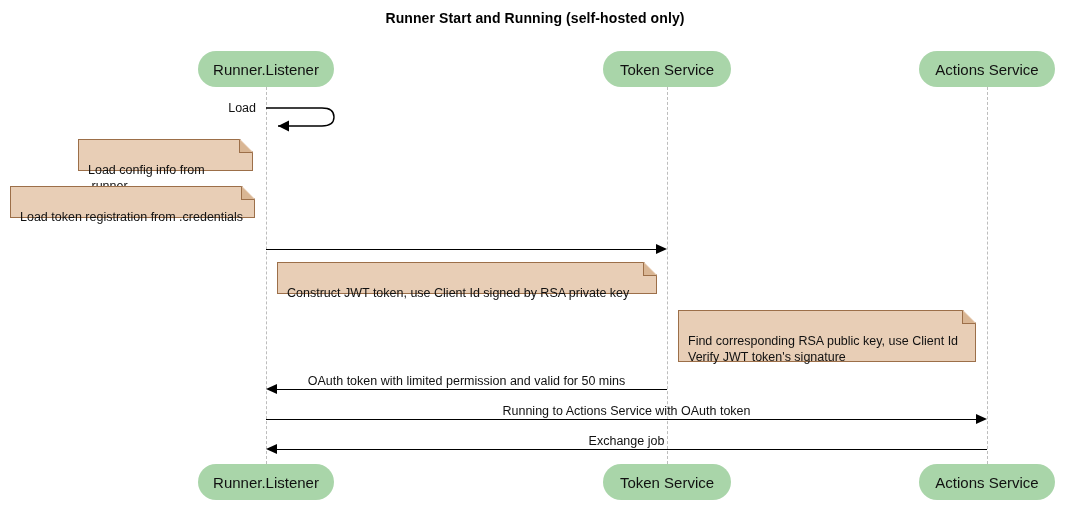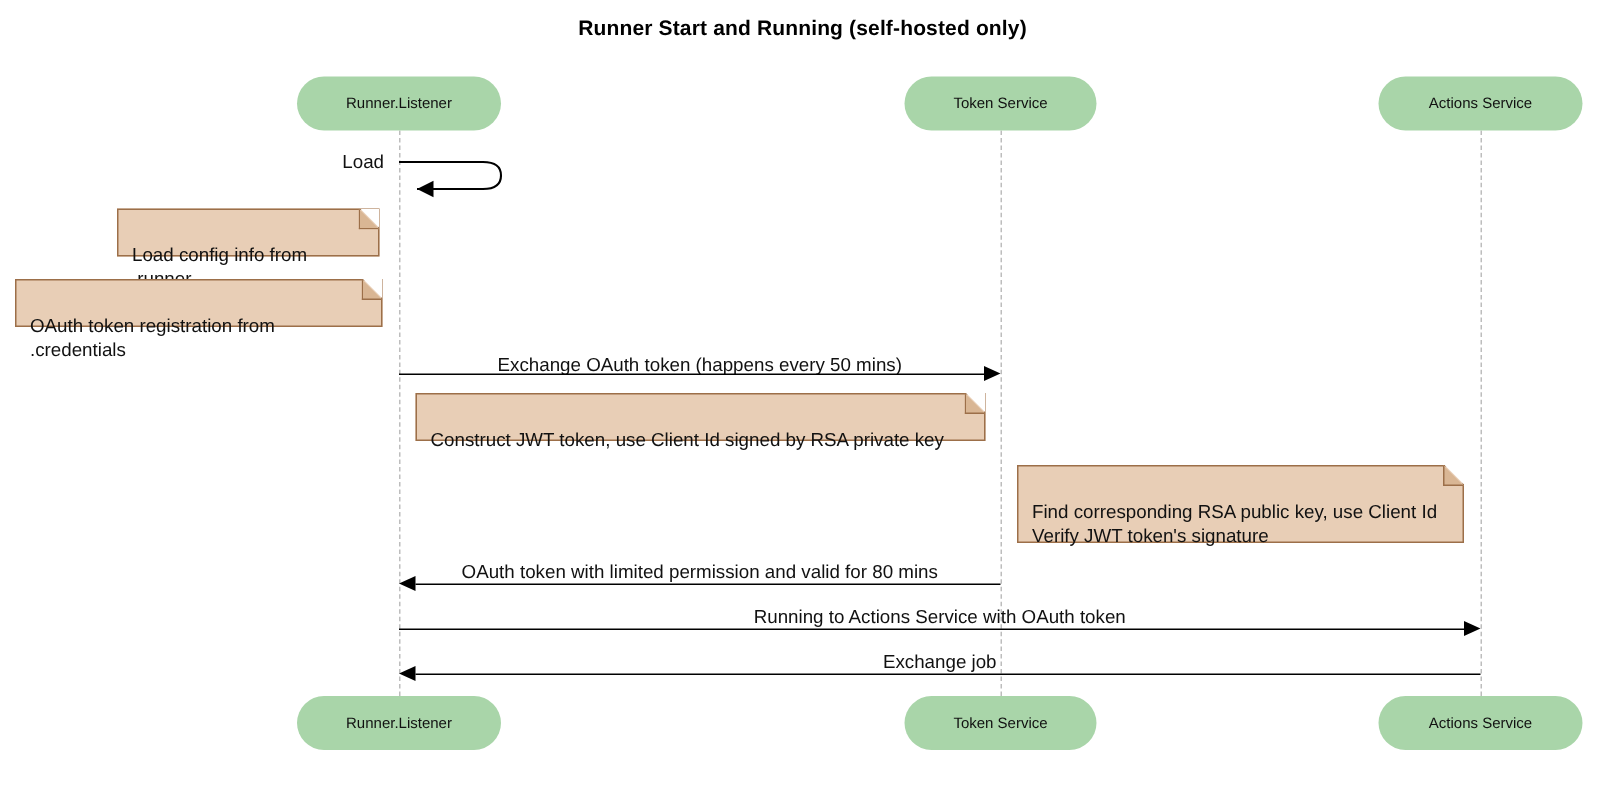--- a/index.html
+++ b/index.html
@@ -33,21 +33,21 @@
   }
   .participant {
     position: absolute;
     height: 36px;
     border-radius: 18px;
     background: #a9d5a9;
     color: #111111;
     display: flex;
     align-items: center;
     justify-content: center;
-    font-size: 10px;
+    font-size: 15px;
     box-sizing: border-box;
     white-space: nowrap;
   }
   .lifeline {
     position: absolute;
     width: 0;
     border-left: 1px dashed #bdbdbd;
   }
   .msg-line {
     position: absolute;
@@ -141,44 +141,43 @@
   <div class="participant" style="left:919px; top:464px; width:136px;">
     <span>Actions Service</span>
   </div>
 
   <div class="msg-label" style="left:196px; top:101px; width:60px; text-align:right;">Load</div>
   <svg class="selfloop" style="left:262px; top:100px;" width="86" height="36" viewBox="0 0 86 36">
     <path d="M 4 8 L 60 8 Q 72 8 72 17 Q 72 26 60 26 L 16 26" fill="none" stroke="#000000" stroke-width="1.4"></path>
     <polygon points="16,26 27,20.5 27,31.5" fill="#000000"></polygon>
   </svg>
 
-  <div class="msg-label" style="left:266px; top:236px; width:401px;">Exchange OAuth token (happens every 50 mins)</div>
   <div class="msg-line" style="left:266px; top:249px; width:390px;"></div>
   <div class="arrowhead right" style="left:656px; top:244px;"></div>
 
-  <div class="msg-label" style="left:266px; top:374px; width:401px;">OAuth token with limited permission and valid for 80 mins</div>
+  <div class="msg-label" style="left:266px; top:374px; width:401px;">OAuth token with limited permission and valid for 50 mins</div>
   <div class="msg-line" style="left:277px; top:389px; width:390px;"></div>
   <div class="arrowhead left" style="left:266px; top:383.5px;"></div>
 
   <div class="msg-label" style="left:266px; top:404px; width:721px;">Running to Actions Service with OAuth token</div>
   <div class="msg-line" style="left:266px; top:419px; width:710px;"></div>
   <div class="arrowhead right" style="left:976px; top:413.5px;"></div>
 
   <div class="msg-label" style="left:266px; top:434px; width:721px;">Exchange job</div>
   <div class="msg-line" style="left:277px; top:449px; width:710px;"></div>
   <div class="arrowhead left" style="left:266px; top:443.5px;"></div>
 
   <div class="note" style="left:78px; top:139px; width:175px; height:32px;">
     <span>Load config info from .runner</span>
     <span class="note-fold-cover"></span>
     <span class="note-fold"></span>
   </div>
 
   <div class="note" style="left:10px; top:186px; width:245px; height:32px;">
-    <span>OAuth token registration from .credentials</span>
+    <span>Load token registration from .credentials</span>
     <span class="note-fold-cover"></span>
     <span class="note-fold"></span>
   </div>
 
   <div class="note" style="left:678px; top:310px; width:298px; height:52px;">
     <span>Find corresponding RSA public key, use Client Id
 Verify JWT token's signature</span>
     <span class="note-fold-cover"></span>
     <span class="note-fold"></span>
   </div>

